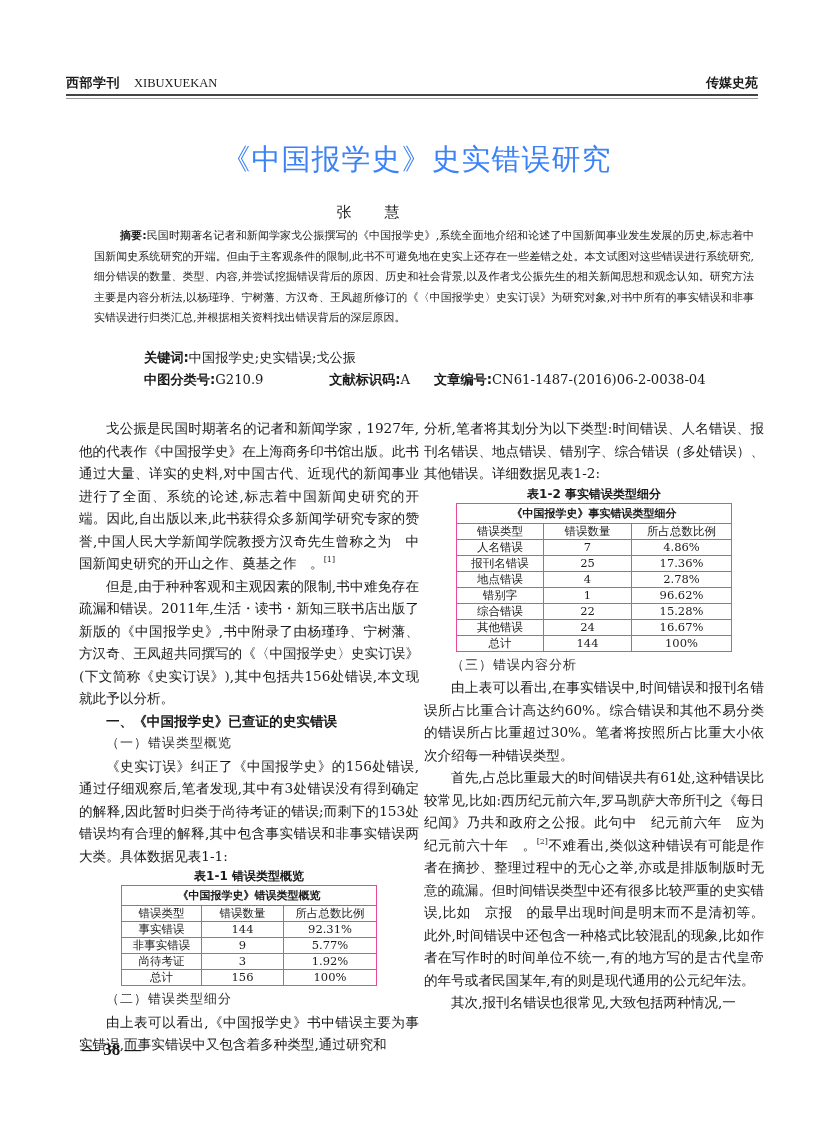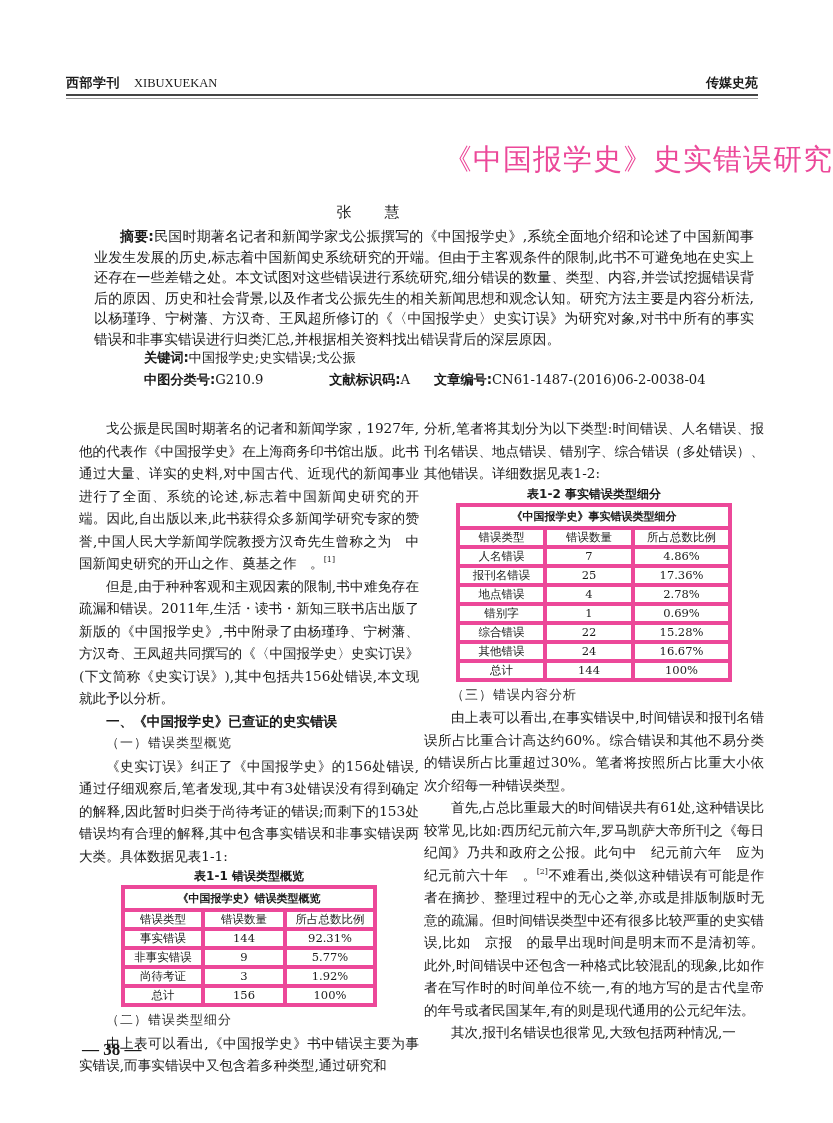--- a/index.html
+++ b/index.html
@@ -8,45 +8,45 @@
   .page { position: absolute; left: 0; top: 0; width: 833px; height: 1123px; }
 
   
   .run-header { position: absolute; left: 66px; top: 74px; width: 692px; height: 20px; }
   .run-left { position: absolute; left: 0; top: 0; font-family: "DejaVu Sans", sans-serif; font-size: 13px; font-weight: bold; letter-spacing: 0.5px; }
   .run-left .en { font-family: "Liberation Serif", serif; font-weight: normal; font-size: 12.5px; margin-left: 14px; letter-spacing: 0; }
   .run-right { position: absolute; right: 0; top: 0; font-family: "DejaVu Sans", sans-serif; font-size: 13px; font-weight: bold; }
   .rule-thick { position: absolute; left: 66px; top: 94px; width: 692px; height: 2px; background: #444; }
   .rule-thin { position: absolute; left: 66px; top: 98px; width: 692px; height: 1px; background: #999; }
 
-  .title { position: absolute; left: 0; width: 833px; top: 140px; text-align: right;
-           font-family: "DejaVu Sans", sans-serif; font-size: 29px; font-weight: 300; letter-spacing: 1px; color: #ec4899; }
+  .title { position: absolute; left: 0; width: 833px; top: 140px; text-align: center;
+           font-family: "DejaVu Sans", sans-serif; font-size: 29px; font-weight: 300; letter-spacing: 1px; color: #3b82f6; }
   .author { position: absolute; left: 0; width: 736px; top: 203px; text-align: center; font-size: 15px; letter-spacing: 14px; text-indent: 14px; }
 
-  .abstract { position: absolute; left: 94px; top: 226px; width: 660px; font-size: 14px; line-height: 20.6px; text-align: justify; }
+  .abstract { position: absolute; left: 94px; top: 226px; width: 660px; font-size: 11px; line-height: 20.6px; text-align: justify; }
   .abstract .lbl { font-family: "DejaVu Sans", sans-serif; font-weight: bold; }
   .abstract p { margin: 0; text-indent: 26px; }
   .kw { position: absolute; left: 120px; top: 349px; font-size: 13.2px; }
   .kw .lbl, .cls .lbl { font-family: "DejaVu Sans", sans-serif; font-weight: bold; margin-left: 24px; }
   .cls { position: absolute; left: 120px; top: 371px; width: 640px; font-size: 13.2px; }
   .cls span.item { display: inline-block; }
   .cls .c1 { width: 155px; } .cls .c2 { width: 135px; text-align: right; }
 
   .col { position: absolute; top: 417px; width: 340px; font-size: 13.6px; line-height: 22.5px; text-align: justify; }
   .col-left { left: 79px; }
   .col-right { left: 424px; }
   .col p { margin: 0; }
   .col p.ind { text-indent: 27px; }
   .h1 { font-family: "DejaVu Sans", sans-serif; font-weight: bold; font-size: 13.6px; text-indent: 27px; }
   .h2 { text-indent: 27px; letter-spacing: 1px; font-family: "DejaVu Sans", sans-serif; font-size: 13px; color: #333; }
   sup { font-size: 8px; vertical-align: 6px; line-height: 0; }
 
   .tbl-caption { text-align: center; font-family: "DejaVu Sans", sans-serif; font-weight: bold; font-size: 12px; line-height: 14px; margin-top: 2px; }
   table.data { border-collapse: collapse; margin: 2px auto 2px auto; font-size: 11.5px; line-height: 15px; }
-  table.data td, table.data th { border: 4px solid #ec4899; text-align: center; padding: 0 4px; font-weight: normal; }
+  table.data td, table.data th { border: 1px solid #ec4899; text-align: center; padding: 0 4px; font-weight: normal; }
   table.data th.cap { font-family: "DejaVu Sans", sans-serif; font-weight: bold; font-size: 11px; padding: 2px 0; }
   table.t1 { width: 256px; } table.t1 col.a { width: 80px; } table.t1 col.b { width: 82px; }
   table.t2 { width: 276px; } table.t2 col.a { width: 87px; } table.t2 col.b { width: 88px; }
 
   .pageno { position: absolute; left: 82px; top: 1040px; font-family: "Liberation Serif", serif; font-size: 17px; font-weight: bold; }
 </style>
 </head>
 <body>
 
 <div class="page">
@@ -155,21 +155,21 @@
             <td>17.36%</td>
           </tr>
       <tr>
             <td>地点错误</td>
             <td>4</td>
             <td>2.78%</td>
           </tr>
       <tr>
             <td>错别字</td>
             <td>1</td>
-            <td>0.69%</td>
+            <td>96.62%</td>
           </tr>
       <tr>
             <td>综合错误</td>
             <td>22</td>
             <td>15.28%</td>
           </tr>
       <tr>
             <td>其他错误</td>
             <td>24</td>
             <td>16.67%</td>

